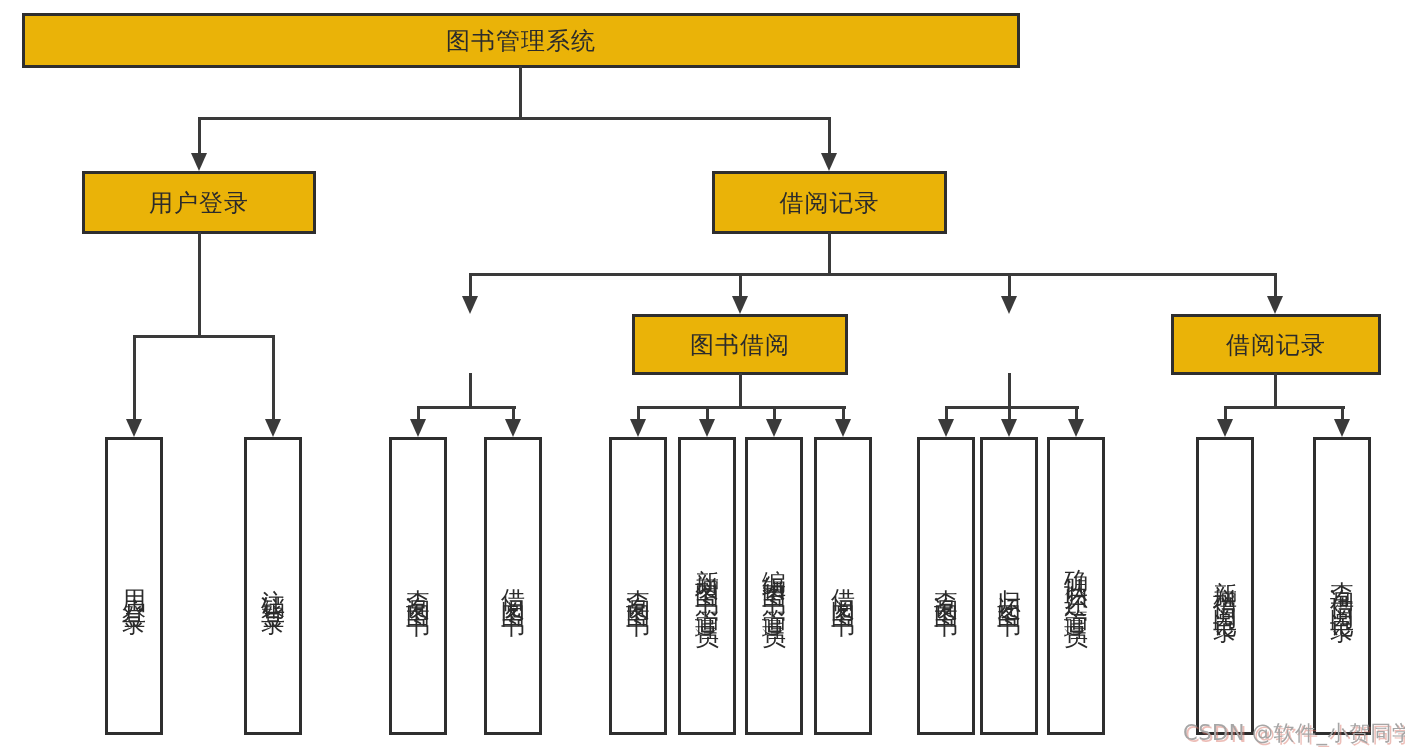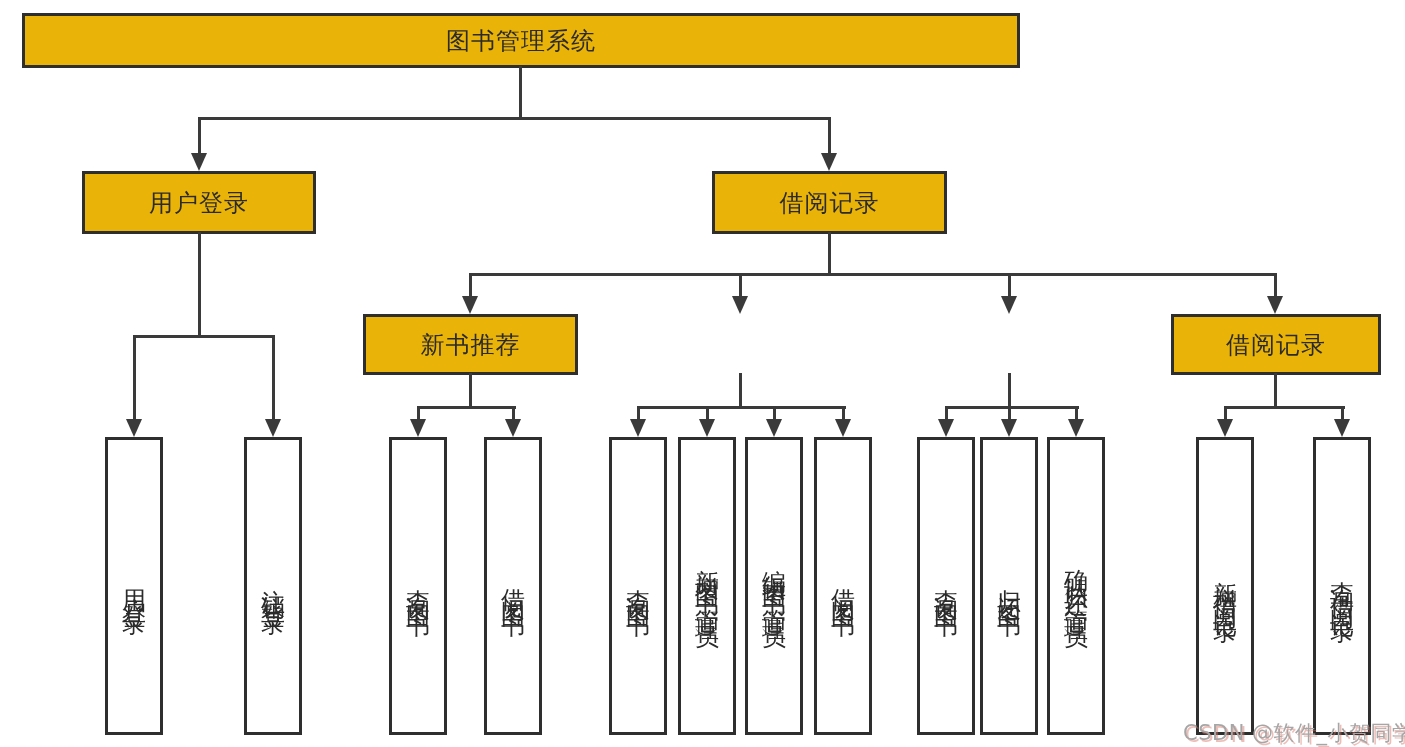--- a/index.html
+++ b/index.html
@@ -69,21 +69,21 @@
 </head>
 <body>
 
 <div class="stage">
 
   <div class="box" style="left:22px;top:13px;width:998px;height:55px">图书管理系统</div>
 
   <div class="box" style="left:82px;top:171px;width:234px;height:63px">用户登录</div>
   <div class="box" style="left:712px;top:171px;width:235px;height:63px">借阅记录</div>
 
-  <div class="box" style="left:363px;top:314px;width:215px;height:61px">新书推荐</div>
+  <div class="box" style="left:632px;top:314px;width:216px;height:61px">图书借阅</div>
   <div class="box" style="left:1171px;top:314px;width:210px;height:61px">借阅记录</div>
 
   <div class="leaf" style="left:105px;top:437px;width:58px;height:298px">
     <span class="vtext">用户登录</span>
   </div>
   <div class="leaf" style="left:244px;top:437px;width:58px;height:298px">
     <span class="vtext">注销登录</span>
   </div>
 
   <div class="leaf" style="left:389px;top:437px;width:58px;height:298px">

